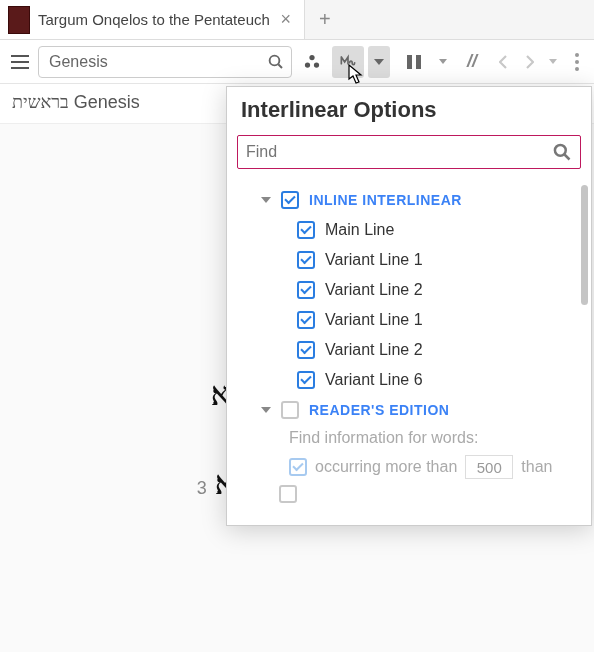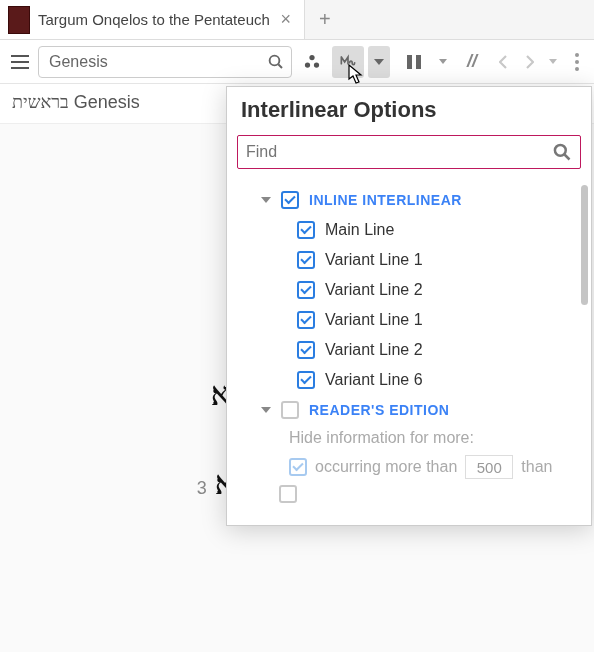--- a/index.html
+++ b/index.html
@@ -355,21 +355,21 @@
         </div>
       <span class="label">Variant Line 6</span>
     </div>
 
     <div class="row indent1">
       <div class="caret"></div>
       <div class="cbox unchecked"></div>
       <span class="label hdr">Reader's Edition</span>
     </div>
     <div class="reader-row">
-      <span class="label dim">Hide information for more:</span>
+      <span class="label dim">Find information for words:</span>
     </div>
     <div class="reader-row">
       <div class="cbox dim">
           <div class="check" style="border-color:#a7caf0"></div>
         </div>
       <span class="label dim">occurring more than</span>
       <input class="num-inp" value="500" style="">
       <span class="label dim">than</span>
     </div>
     <div class="row indent1b" style="padding-top:2px">

